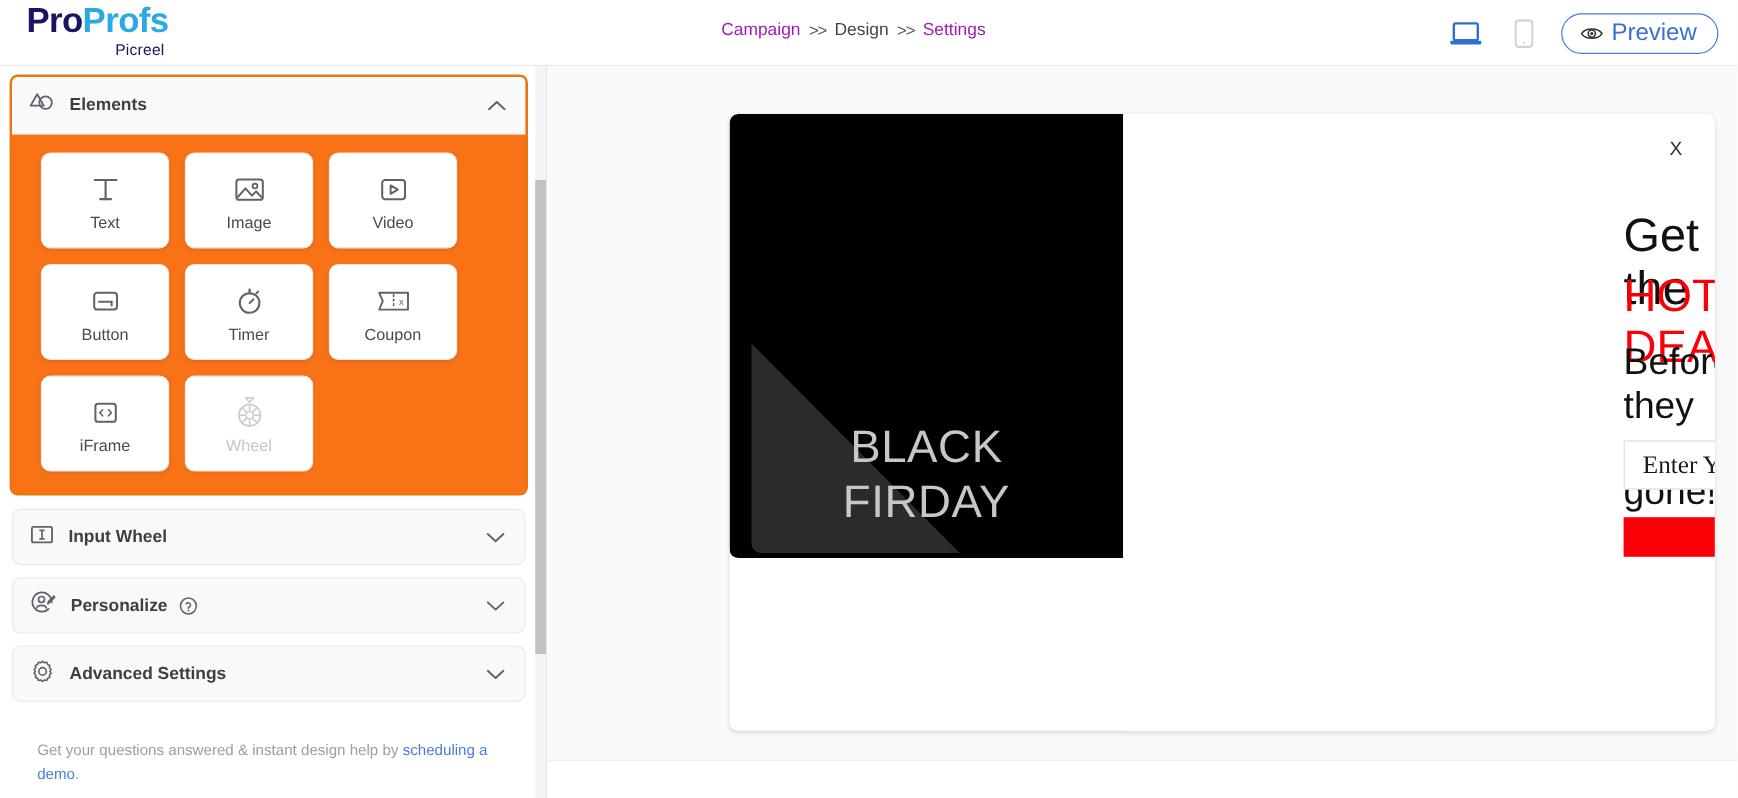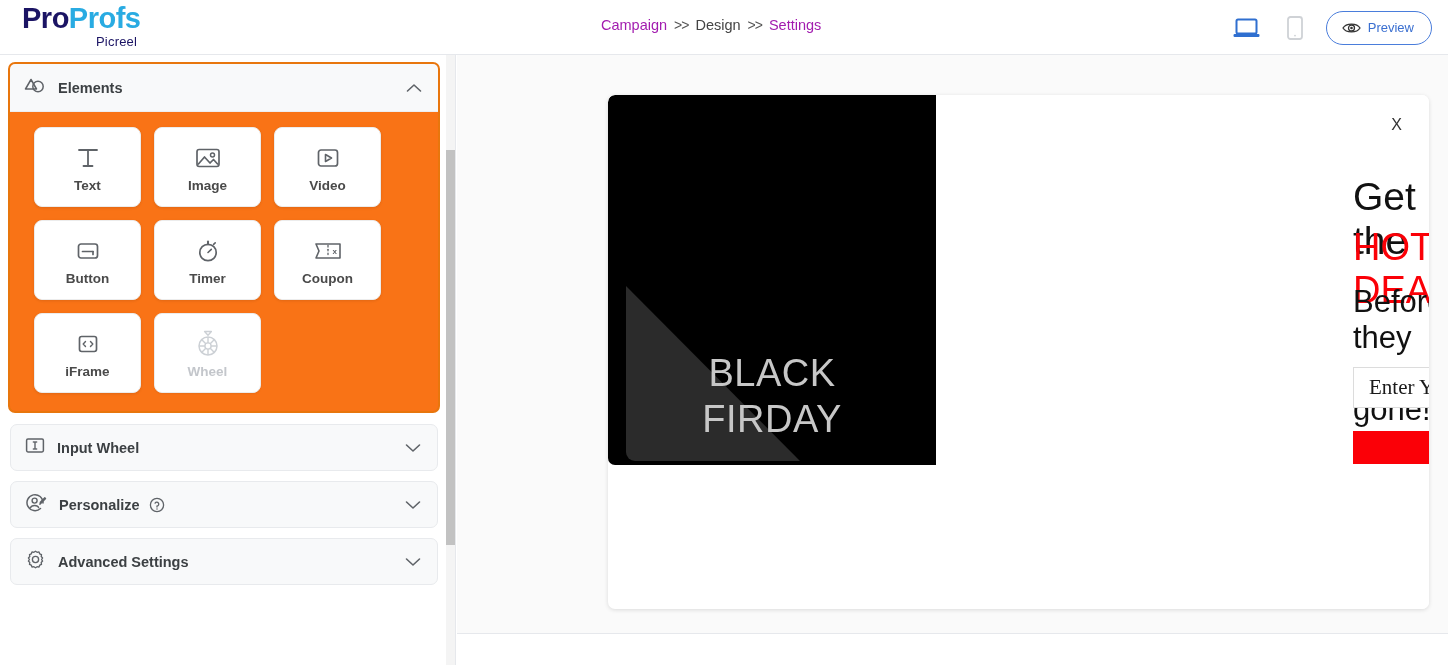--- a/index.html
+++ b/index.html
@@ -39,21 +39,21 @@
     display: flex; align-items: center; gap: 14px;
   }
   .device-btn {
     width: 34px; height: 30px; display: flex; align-items: center; justify-content: center;
     cursor: pointer;
   }
   .preview-btn {
     display: flex; align-items: center; gap: 7px;
     border: 1px solid #4a7ddb; border-radius: 20px;
     height: 34px; padding: 0 17px 0 15px;
-    color: #3a6fd0; font-size: 13px; background: #fff; cursor: pointer;
+    color: #3a6fd0; font-size: 20px; background: #fff; cursor: pointer;
   }
 
   
   .sidebar {
     position: absolute; left: 0; top: 55px; width: 456px; height: 610px;
     background: #ffffff; border-right: 1px solid #e6e8ec; overflow: hidden;
   }
   .sb-scroll-track {
     position: absolute; right: 0px; top: 0; width: 9px; height: 610px; background: #f4f4f4;
   }
@@ -79,21 +79,20 @@
 
   .tile-grid {
     display: flex; flex-wrap: wrap; gap: 13px; padding: 15px 0 0 24px;
   }
   .tile {
     width: 107px; height: 80px; background: #fff;
     border: 1px solid #ececec; border-radius: 8px;
     box-shadow: 0 1px 3px rgba(0,0,0,0.10);
     display: flex; flex-direction: column; align-items: center; justify-content: center;
     cursor: pointer;
-    font-weight: bold;
   }
   .tile-icon { height: 34px; display: flex; align-items: center; justify-content: center; }
   .tile-label { font-size: 13.5px; color: #4a4a4a; margin-top: 3px; }
   .tile.disabled { cursor: default; box-shadow: 0 1px 2px rgba(0,0,0,0.06); }
   .tile.disabled .tile-label { color: #c3c6cb; }
 
   .section-row {
     position: absolute; left: 10px; width: 428px; height: 47px;
     background: #f8f9fa; border: 1px solid #e8eaed; border-radius: 7px;
     display: flex; align-items: center; padding: 0 16px 0 14px; cursor: pointer;
@@ -387,20 +386,21 @@
         </svg>
       </span>
       <span class="panel-title">Advanced Settings</span>
       <span class="panel-chevron">
         <svg width="16" height="10" viewBox="0 0 16 10">
           <polyline points="1.5,2 8,8 14.5,2" fill="none" stroke="#5f6368" stroke-width="1.6" stroke-linecap="round" stroke-linejoin="round"></polyline>
         </svg>
       </span>
     </div>
 
+    <div class="sb-footer"><span>Get your questions answered &amp; instant design help by </span><a>scheduling a demo</a><span>.</span></div>
 
     <div class="sb-scroll-track">
       <div class="sb-scroll-thumb"></div>
     </div>
   </div>
 
   <div class="canvas">
     <div class="popup">
 
       <div class="popup-img">

